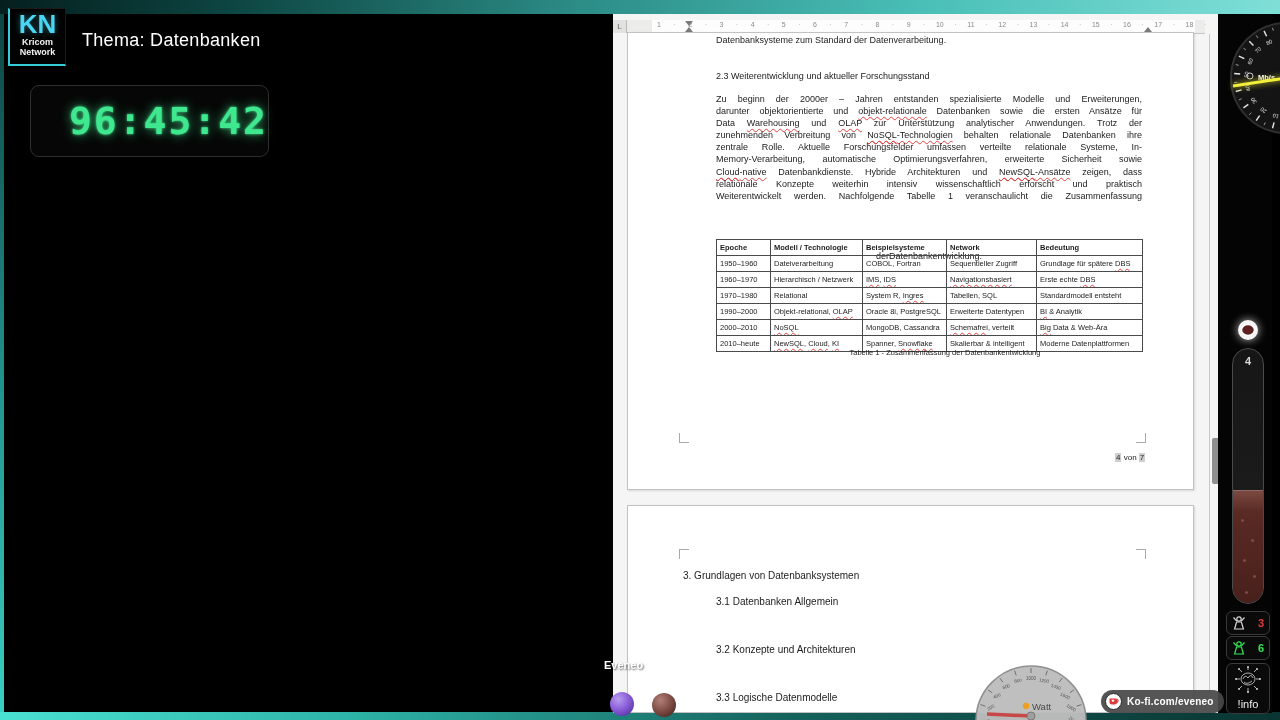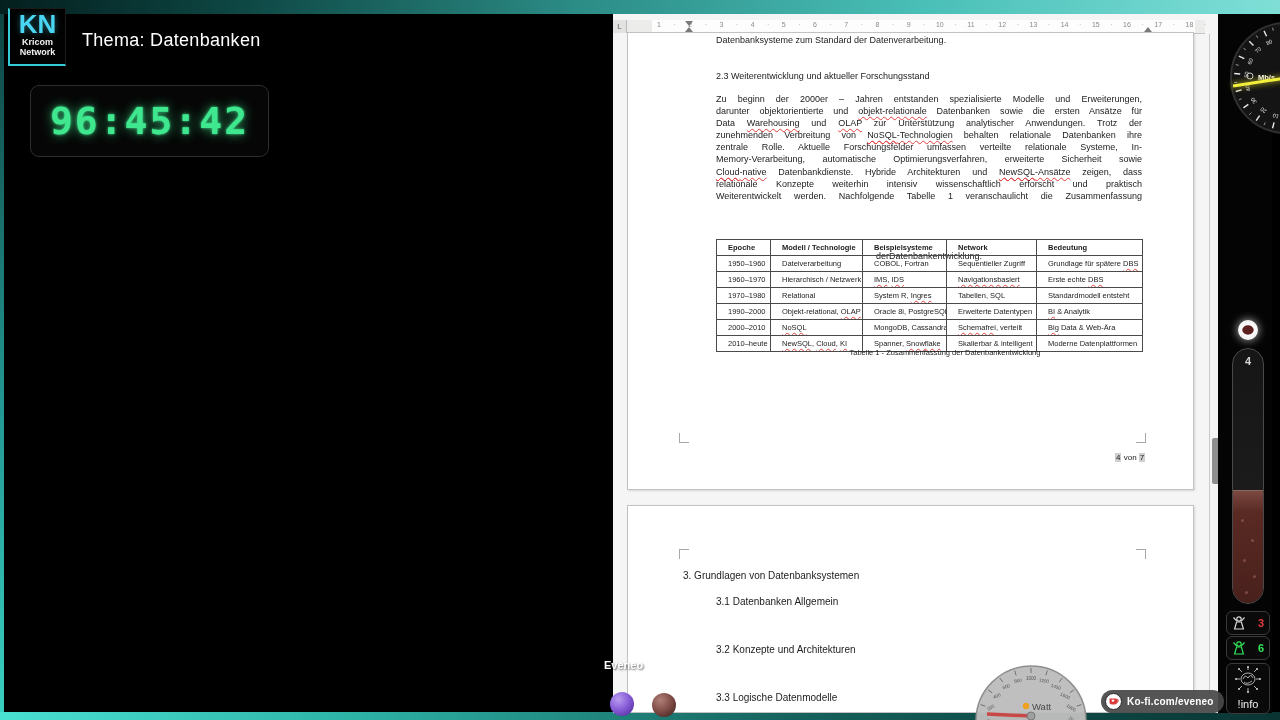--- a/index.html
+++ b/index.html
@@ -17,21 +17,21 @@
 
   
   #logo{left:8px;top:8px;width:58px;height:58px;background:#020202;
     border:1px solid #1c1c1c;border-left:2px solid #35ccd8;border-bottom:2px solid #35ccd8;
     text-align:center;box-sizing:border-box;}
   #logo .kn{font-size:26px;font-weight:bold;color:#4ad6f2;line-height:26px;margin-top:2px;
     text-shadow:0 0 6px rgba(74,214,242,.45);}
   #logo .sub{font-size:9px;font-weight:bold;color:#f2f2f2;line-height:10px;}
   #topic{left:82px;top:30px;color:#fff;font-size:18px;letter-spacing:.3px;}
   #timer-box{left:30px;top:85px;width:237px;height:70px;border:1px solid #2e2e2e;
-    border-radius:9px;background:#060606;display:flex;align-items:center;justify-content:center;}
+    border-radius:9px;background:#060606;display:flex;align-items:center;justify-content:flex-end;}
   #timer{font-family:"DejaVu Sans Mono",monospace;font-weight:bold;font-size:38px;
     letter-spacing:2px;color:#3fe88f;text-shadow:0 0 12px rgba(63,232,143,.75),0 0 3px rgba(63,232,143,.9);}
 
   
   #doc{left:613px;top:14px;width:605px;height:699px;background:#f5f5f5;overflow:hidden;}
   #ruler{left:14px;top:6px;width:578px;height:13px;background:#ececeb;border-bottom:1px solid #c5c5c5;}
   #ruler-active{position:absolute;left:25px;top:0;width:543px;height:13px;background:#fdfdfd;}
   .rn{position:absolute;top:1px;transform:translateX(-50%);font-size:7px;color:#8a8a8a;}
   .rdot{position:absolute;top:1px;transform:translateX(-50%);font-size:7px;color:#b5b5b5;}
   #tabsel{left:0;top:6px;width:13px;height:13px;background:#e2e2e1;border-right:1px solid #bbb;
@@ -44,21 +44,21 @@
     box-shadow:1px 1px 2px rgba(0,0,0,.12);}
   #page1{top:18px;height:458px;}
   #page2{top:491px;height:208px;}
   .doc-text{position:absolute;color:#1c1c1c;font-size:9px;}
   .pline{position:relative;width:426px;font-size:9px;color:#1c1c1c;line-height:12.1px;
     text-align:justify;text-align-last:justify;white-space:nowrap;}
   .pline.split{display:flex;justify-content:center;text-align:left;text-align-last:auto;margin-top:48px;}
   .sp{text-decoration:underline;text-decoration-style:wavy;text-decoration-color:#e04040;
     text-decoration-thickness:1px;text-underline-offset:2px;}
   #dtable{position:absolute;left:88px;top:206px;width:426px;border-collapse:collapse;table-layout:fixed;}
-  #dtable th,#dtable td{border:1px solid #4a4a4a;font-size:7.5px;color:#1c1c1c;padding:2px 11px;
+  #dtable th,#dtable td{border:1px solid #4a4a4a;font-size:7.5px;color:#1c1c1c;padding:2px 3px;
     text-align:left;vertical-align:middle;height:11px;overflow:hidden;white-space:nowrap;}
   #dtable th{font-weight:bold;}
   .corner{position:absolute;width:9px;height:9px;}
   .c-bl{border-left:1px solid #a8a8a8;border-bottom:1px solid #a8a8a8;}
   .c-br{border-right:1px solid #a8a8a8;border-bottom:1px solid #a8a8a8;}
   .c-tl{border-left:1px solid #a8a8a8;border-top:1px solid #a8a8a8;}
   .c-tr{border-right:1px solid #a8a8a8;border-top:1px solid #a8a8a8;}
   .shade{background:#cfcfcf;padding:0 1px;}
   #scrolltrack{left:596px;top:20px;width:1px;height:660px;background:#c9c9c9;}
   #scrollthumb{left:599px;top:424px;width:8px;height:46px;background:#8f8f8f;border-radius:2px;}

